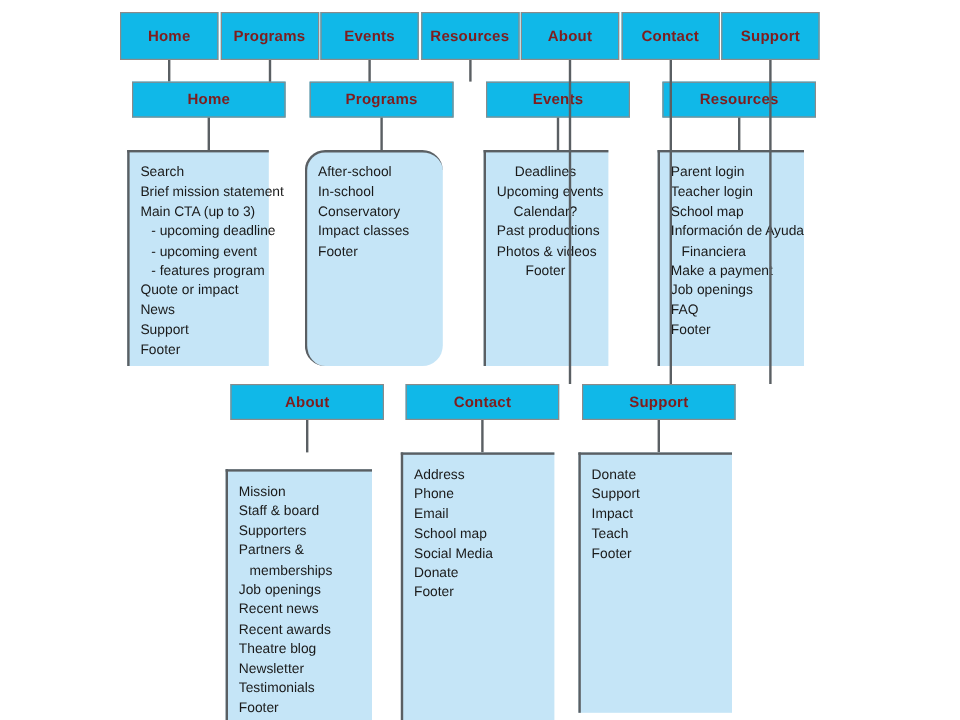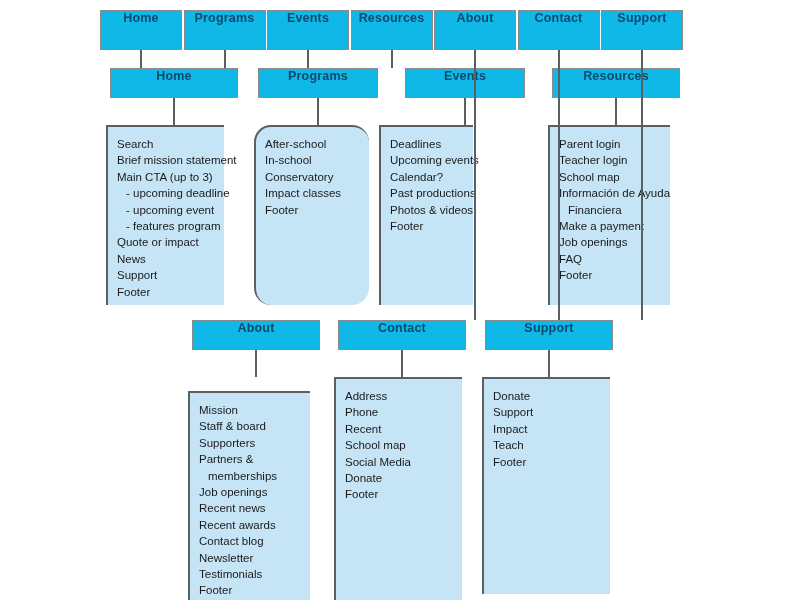--- a/index.html
+++ b/index.html
@@ -19,25 +19,25 @@
     left: 0;
     top: 0;
     width: 800px;
     height: 600px;
   }
   .node {
     position: absolute;
     background: #10b8e8;
     border: 1px solid #8a8a8a;
     box-sizing: border-box;
-    color: #0c4a6e;
+    color: #7f1d1d;
     font-weight: bold;
     font-size: 12.5px;
     display: flex;
-    align-items: flex-start;
+    align-items: center;
     justify-content: center;
     letter-spacing: 0.2px;
   }
   .node.l1 { height: 40px; }
   .node.l2 { height: 30px; }
   .connector {
     position: absolute;
     width: 2px;
     background: #5a5f63;
   }
@@ -109,21 +109,21 @@
       <div class="panel-item">In-school</div>
       <div class="panel-item">Conservatory</div>
       <div class="panel-item">Impact classes</div>
       <div class="panel-item">Footer</div>
     </div>
     <div class="connector" style="left: 307px; top: 50px; height: 18px;"></div>
     <div class="node l2" style="left: 405px; top: 68px; width: 120px;">
       <span>Events</span>
     </div>
     <div class="connector" style="left: 464px; top: 98px; height: 27px;"></div>
-    <div class="panel" style="left: 379px; top: 125px; width: 94px; height: 180px;">
+    <div class="panel" style="left: 403px; top: 125px; width: 104px; height: 180px; text-align: center;">
       <div class="panel-item">Deadlines</div>
       <div class="panel-item">Upcoming events</div>
       <div class="panel-item">Calendar?</div>
       <div class="panel-item">Past productions</div>
       <div class="panel-item">Photos &amp; videos</div>
       <div class="panel-item">Footer</div>
     </div>
     <div class="connector" style="left: 390.5px; top: 50px; height: 18px;"></div>
     <div class="node l2" style="left: 552px; top: 68px; width: 128px;">
       <span>Resources</span>
@@ -147,34 +147,34 @@
     <div class="connector" style="left: 255px; top: 350px; height: 27px;"></div>
     <div class="panel" style="left: 188px; top: 391px; width: 122px; height: 281px;">
       <div class="panel-item">Mission</div>
       <div class="panel-item">Staff &amp; board</div>
       <div class="panel-item">Supporters</div>
       <div class="panel-item">Partners &amp;</div>
       <div class="panel-item indent">memberships</div>
       <div class="panel-item">Job openings</div>
       <div class="panel-item">Recent news</div>
       <div class="panel-item">Recent awards</div>
-      <div class="panel-item">Contact blog</div>
+      <div class="panel-item">Theatre blog</div>
       <div class="panel-item">Newsletter</div>
       <div class="panel-item">Testimonials</div>
       <div class="panel-item">Footer</div>
     </div>
     <div class="connector" style="left: 557.5px; top: 50px; height: 270px;"></div>
     <div class="node l2" style="left: 338px; top: 320px; width: 128px;">
       <span>Contact</span>
     </div>
     <div class="connector" style="left: 401px; top: 350px; height: 27px;"></div>
     <div class="panel" style="left: 334px; top: 377px; width: 128px; height: 271px;">
       <div class="panel-item">Address</div>
       <div class="panel-item">Phone</div>
-      <div class="panel-item">Recent</div>
+      <div class="panel-item">Email</div>
       <div class="panel-item">School map</div>
       <div class="panel-item">Social Media</div>
       <div class="panel-item">Donate</div>
       <div class="panel-item">Footer</div>
     </div>
     <div class="connector" style="left: 641px; top: 50px; height: 270px;"></div>
     <div class="node l2" style="left: 485px; top: 320px; width: 128px;">
       <span>Support</span>
     </div>
     <div class="connector" style="left: 548px; top: 350px; height: 27px;"></div>

